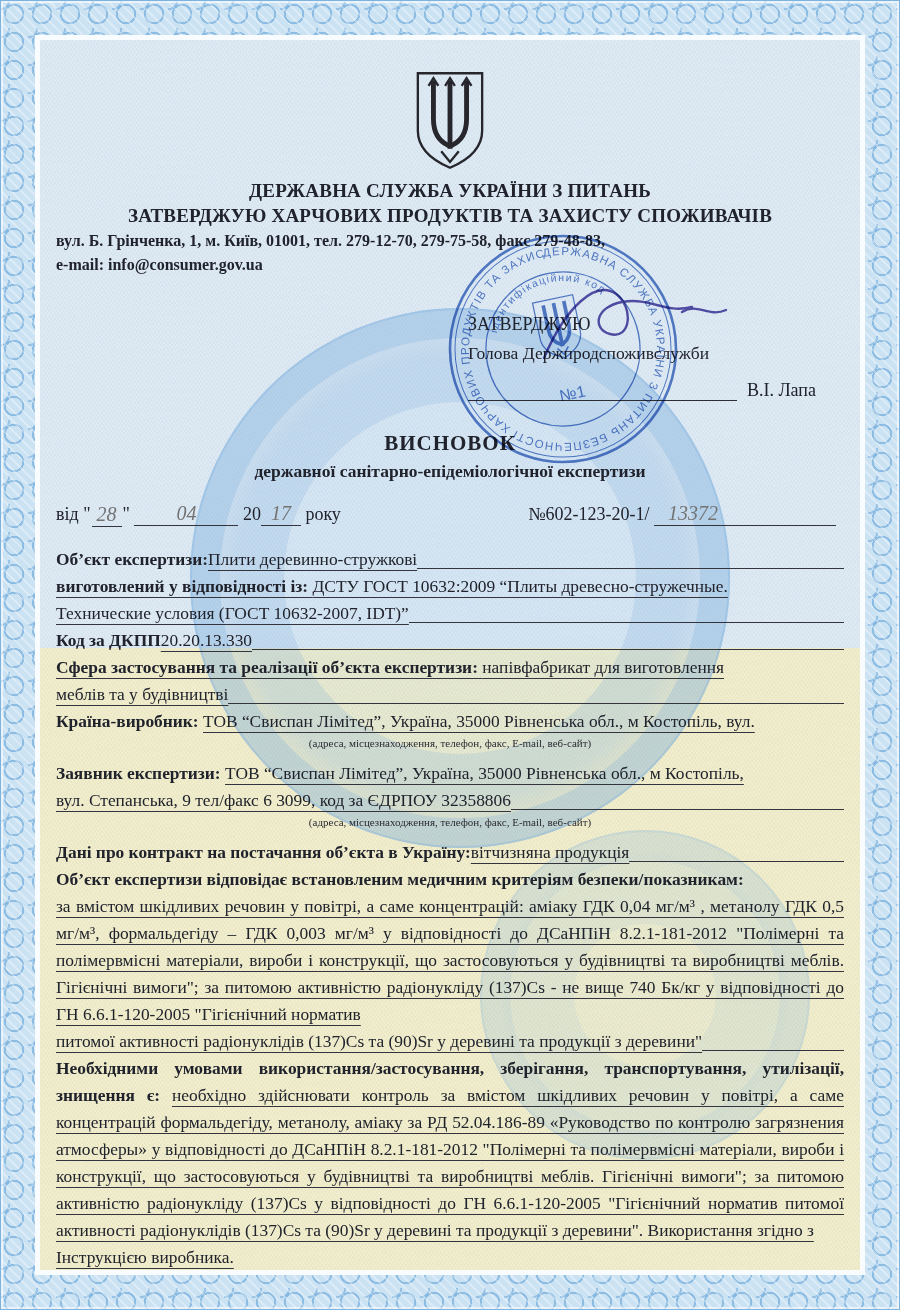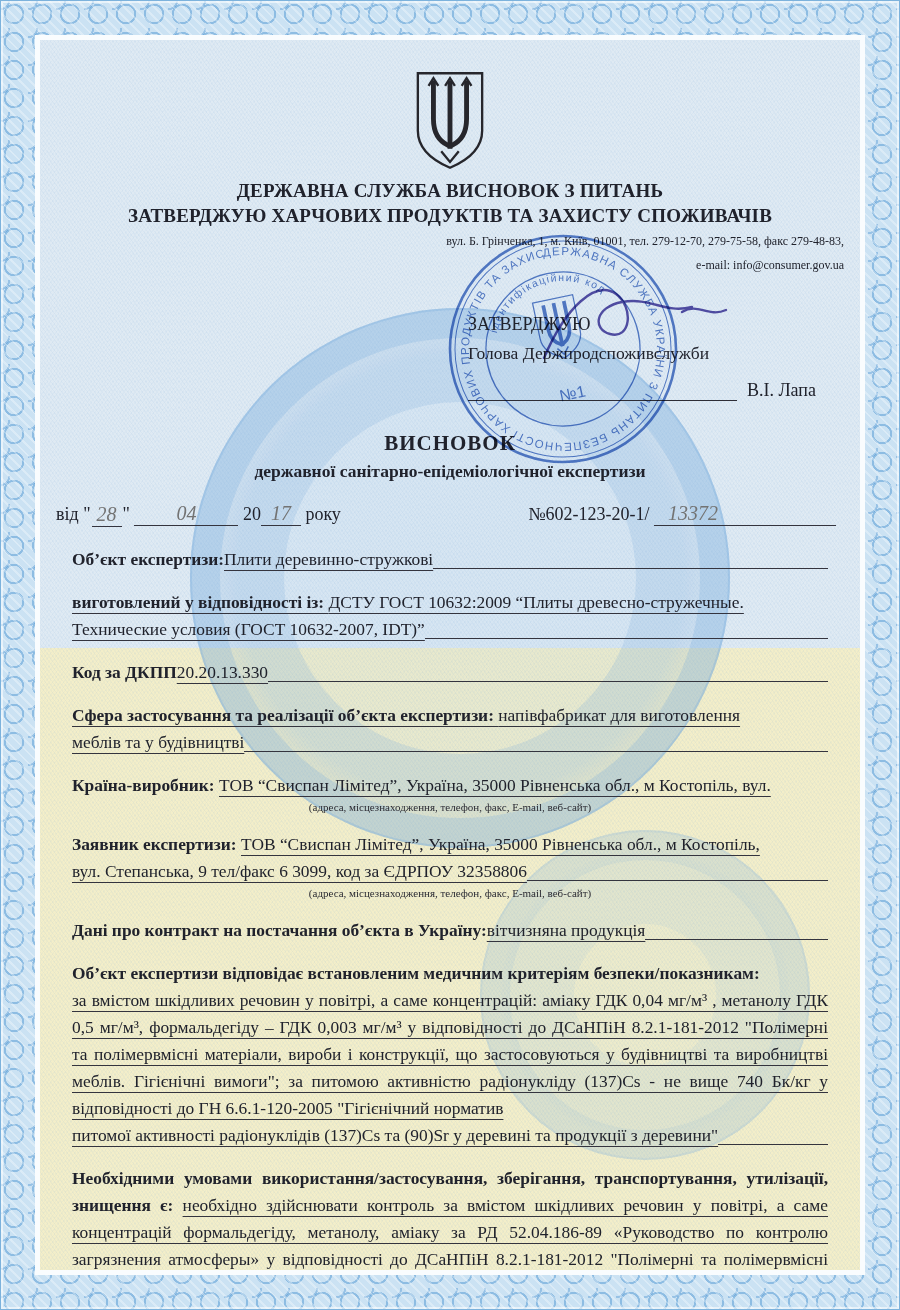--- a/index.html
+++ b/index.html
@@ -21,38 +21,38 @@
   .watermark{position:absolute;border-radius:50%;pointer-events:none;
     box-shadow:inset 0 0 0 2px rgba(118,172,222,.30),inset 0 0 0 28px rgba(118,172,222,0),
       inset 0 0 0 30px rgba(118,172,222,.24),inset 0 0 0 92px rgba(118,172,222,0),
       inset 0 0 0 94px rgba(118,172,222,.20);
     background:radial-gradient(circle, rgba(150,195,235,.12) 0 58%, rgba(150,195,235,0) 62%);}
   .wm1{left:150px;top:268px;width:540px;height:540px;}
   .wm2{left:440px;top:790px;width:330px;height:330px;opacity:.55;}
   .content{position:absolute;left:16px;right:16px;top:0;z-index:2;}
   .emblem{display:block;margin:30px auto 6px;}
   .org{ text-align:center;font-weight:bold;font-size:19px;line-height:25px;letter-spacing:.2px;}
-  .addr{text-align:right;font-size:12px;line-height:22px;margin-top:2px;}
+  .addr{text-align:left;font-size:16px;line-height:22px;margin-top:2px;font-weight:bold;}
   .approve{margin:34px 0 0 412px;font-size:18px;line-height:29px;position:relative;z-index:2;}
   .approve .ttl{font-size:17.5px;}
   .sig-row{display:flex;align-items:flex-end;width:348px;margin-top:8px;font-size:18px;}
   .sig-line{flex:1;border-bottom:1.3px solid #2d2d36;margin-bottom:4px;}
   .sig-name{margin-left:10px;white-space:nowrap;}
   .doc-title{ text-align:center;font-weight:bold;font-size:21px;letter-spacing:1px;margin-top:26px;position:relative;z-index:2;}
   .doc-sub{text-align:center;font-weight:bold;font-size:17.5px;margin-top:5px;position:relative;z-index:2;}
   .date-row{display:flex;justify-content:space-between;align-items:baseline;margin-top:22px;font-size:18px;position:relative;z-index:2;}
   .hw{font-style:italic;color:#737373;font-size:20px;line-height:16px;}
   .hw-cell{display:inline-block;border-bottom:1.3px solid #34343e;text-align:center;vertical-align:baseline;}
   .w-day{width:30px;margin:0 1px;transform:translateY(1px);}
   .w-mon{width:104px;}
   .w-year{width:40px;}
   .w-num{width:168px;text-align:left;padding-left:14px;}
   .date-right{margin-right:8px;}
   .body{margin-top:20px;font-size:17.4px;line-height:27px;position:relative;z-index:2;}
-  .para{margin:16px;}
+  .para{margin:0;}
   .row.block{text-align:justify;}
   .row.flex{display:flex;align-items:flex-end;}
   .row.flex .seg{white-space:nowrap;}
   .seg-b,.seg-bu{font-weight:bold;}
   .seg-u,.seg-bu{text-decoration:underline;text-decoration-thickness:1.2px;text-underline-offset:5px;text-decoration-color:#34343e;text-decoration-skip-ink:none;}
   .fill{flex:1 1 16px;min-width:16px;border-bottom:1.3px solid #34343e;margin-bottom:4px;}
   .caption{text-align:center;font-size:11px;line-height:15px;color:#2b2b33;margin:1px 0 9px;}
   .stamp{position:absolute;left:402px;top:188px;z-index:3;mix-blend-mode:multiply;transform:rotate(-12deg);opacity:.85;}
   .signature{position:absolute;left:492px;top:232px;z-index:4;mix-blend-mode:multiply;}
 </style>
@@ -78,21 +78,21 @@
           </g>
           <g stroke-width="2.4">
             <path d="M17 16 L22 8 L27 16"></path>
             <path d="M34 16 L39 8 L44 16"></path>
             <path d="M51 16 L56 8 L61 16"></path>
             <path d="M30 83 L39 94 L48 83"></path>
           </g>
         </g>
       </svg>
 
-      <div class="org">ДЕРЖАВНА СЛУЖБА ВИСНОВОК З ПИТАНЬ</div>
+      <div class="org">ДЕРЖАВНА СЛУЖБА УКРАЇНИ З ПИТАНЬ</div>
       <div class="org">ЗАТВЕРДЖУЮ ХАРЧОВИХ ПРОДУКТІВ ТА ЗАХИСТУ СПОЖИВАЧІВ</div>
       <div class="addr">вул. Б. Грінченка, 1, м. Київ, 01001, тел. 279-12-70, 279-75-58, факс 279-48-83,</div>
       <div class="addr">e-mail: info@consumer.gov.ua</div>
 
       <div class="approve">
         <div>ЗАТВЕРДЖУЮ</div>
         <div class="ttl">Голова Держпродспоживслужби</div>
         <div class="sig-row">
           <span class="sig-line"></span>
           <span class="sig-name">В.І. Лапа</span>

